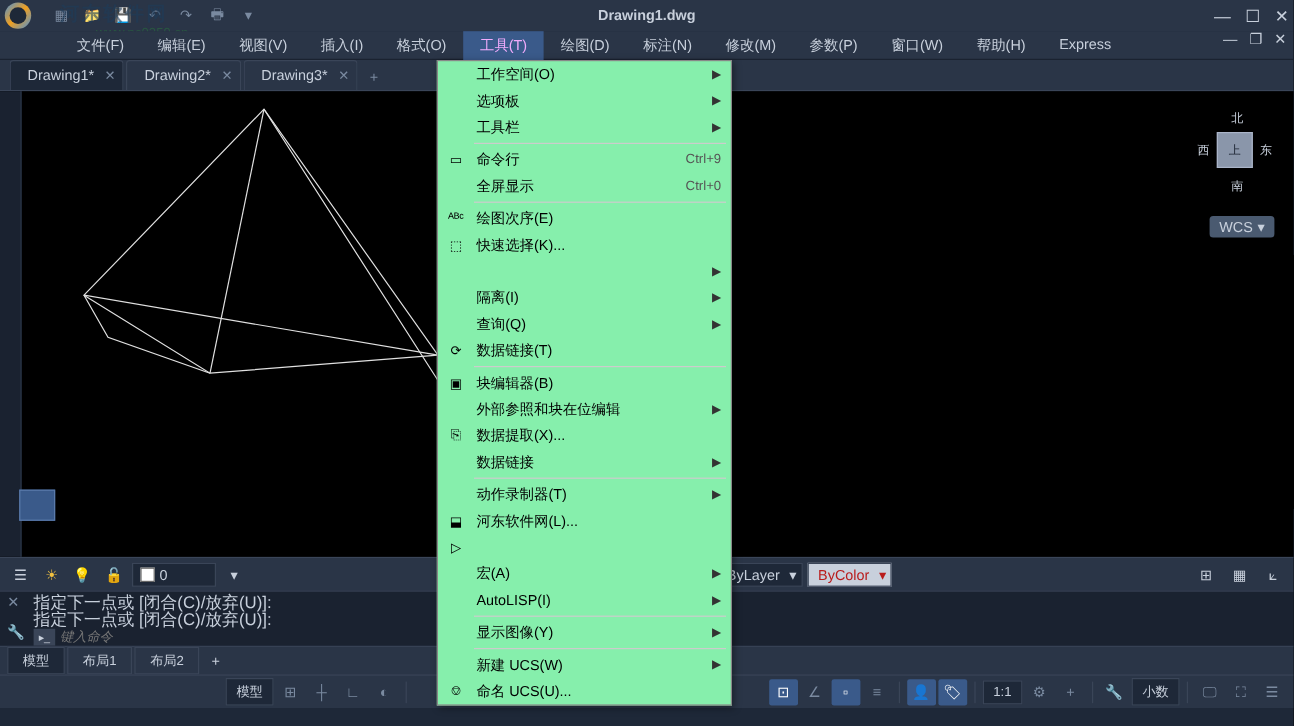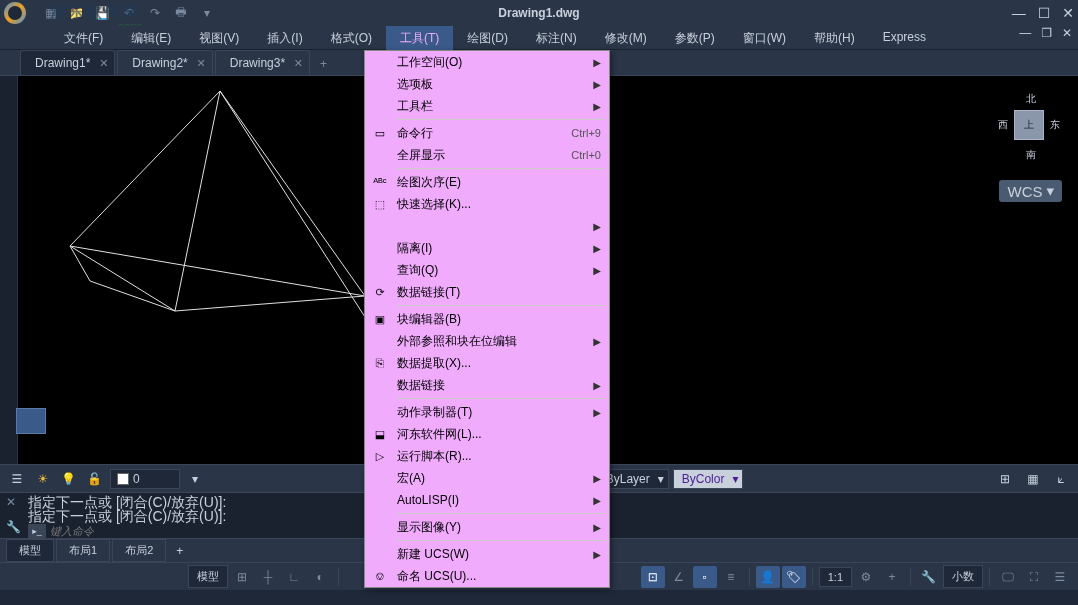--- a/index.html
+++ b/index.html
@@ -14,37 +14,37 @@
 .qat-btn { width: 18px; height: 18px; display: flex; align-items: center; justify-content: center; color: #7a8aa0; cursor: pointer; }
 .title-center { position: absolute; left: 50%; transform: translateX(-50%); color: #c8d0dc; font-weight: bold; }
 .win-controls { position: absolute; right: 4px; display: flex; gap: 12px; }
 .win-btn { color: #c8d0dc; cursor: pointer; font-size: 14px; }
 
 .menubar { height: 24px; background: #2a3547; display: flex; align-items: flex-start; padding-left: 50px; gap: 0; border-bottom: 1px solid #1a2230; position: relative; }
 .menu-item { padding: 4px 14px; cursor: pointer; color: #c8d0dc; }
 .menu-item.active { background: #3a5a8a; color: #f0abfc; }
 .mdi-controls { position: absolute; right: 6px; display: flex; gap: 10px; font-size: 12px; color: #c8d0dc; }
 
-.tabbar { height: 26px; background: #2a3547; display: flex; align-items: flex-end; padding-left: 20px; border-bottom: 1px solid #3a4558; }
+.tabbar { height: 26px; background: #2a3547; display: flex; align-items: flex-end; padding-left: 8px; border-bottom: 1px solid #3a4558; }
 .doc-tab { padding: 5px 24px 5px 14px; background: #1e2838; border: 1px solid #3a4558; border-bottom: none; margin-right: 2px; position: relative; cursor: pointer; border-radius: 3px 3px 0 0; }
 .doc-tab.inactive { background: #2a3547; }
 .tab-close { position: absolute; right: 6px; top: 6px; color: #7a8aa0; font-size: 11px; }
 
 .content-area { position: relative; height: 388px; background: #000; }
 .canvas { position: absolute; inset: 0; }
 .canvas svg { width: 100%; height: 100%; }
 
 .viewcube { position: absolute; right: 18px; top: 12px; width: 62px; height: 90px; }
 .vc-face { width: 30px; height: 30px; background: #8a96aa; border: 1px solid #aab4c8; position: absolute; left: 16px; top: 22px; display: flex; align-items: center; justify-content: center; font-size: 10px; color: #1a2230; }
 .vc-label { position: absolute; font-size: 10px; color: #c8d0dc; }
-.wcs-badge { position: absolute; right: 16px; top: 104px; background: #4a5a70; padding: 2px 8px; border-radius: 3px; font-size: 15px; display: flex; align-items: center; gap: 4px; }
+.wcs-badge { position: absolute; right: 16px; top: 104px; background: #4a5a70; padding: 2px 8px; border-radius: 3px; font-size: 12px; display: flex; align-items: center; gap: 4px; }
 
 .ruler-left { position: absolute; left: 0; top: 0; width: 18px; height: 100%; background: #1a2230; border-right: 1px solid #2a3547; }
 
-.dropdown { position: absolute; left: 364px; top: 50px; width: 246px; background: #f0abfc; border: 1px solid #888; box-shadow: 2px 2px 6px rgba(0,0,0,0.4); color: #000; z-index: 100; }
+.dropdown { position: absolute; left: 364px; top: 50px; width: 246px; background: #86efac; border: 1px solid #888; box-shadow: 2px 2px 6px rgba(0,0,0,0.4); color: #000; z-index: 100; }
 .dd-item { display: flex; align-items: center; height: 22px; padding: 0 8px 0 4px; cursor: pointer; }
 .dd-icon { width: 22px; height: 18px; display: flex; align-items: center; justify-content: center; font-size: 11px; flex-shrink: 0; }
 .dd-label { flex: 1; padding-left: 6px; font-size: 12px; }
 .dd-shortcut { color: #555; font-size: 11px; }
 .dd-arrow { color: #333; font-size: 10px; margin-left: auto; }
 .dd-sep { height: 1px; background: #ccc; margin: 2px 4px 2px 30px; }
 
 .prop-bar { height: 28px; background: #2a3547; display: flex; align-items: center; padding: 0 6px; gap: 4px; border-top: 1px solid #3a4558; }
 .prop-icon { width: 22px; height: 22px; display: flex; align-items: center; justify-content: center; }
 .prop-sel { background: #1e2838; border: 1px solid #3a4558; padding: 2px 6px; min-width: 70px; display: flex; align-items: center; gap: 4px; }
@@ -233,21 +233,20 @@
       <span class="dd-icon"></span>
       <span class="dd-label">动作录制器(T)</span>
       <span class="dd-arrow">▶</span>
     </div>
     <div class="dd-item">
       <span class="dd-icon">⬓</span>
       <span class="dd-label">河东软件网(L)...</span>
     </div>
     <div class="dd-item">
       <span class="dd-icon">▷</span>
-      <span class="dd-label">运行脚本(R)...</span>
     </div>
     <div class="dd-item">
       <span class="dd-icon"></span>
       <span class="dd-label">宏(A)</span>
       <span class="dd-arrow">▶</span>
     </div>
     <div class="dd-item">
       <span class="dd-icon"></span>
       <span class="dd-label">AutoLISP(I)</span>
       <span class="dd-arrow">▶</span>
@@ -276,21 +275,21 @@
   <span class="prop-icon" style="color:#f0c040">💡</span>
   <span class="prop-icon">🔓</span>
   <div class="prop-sel">
       <span class="prop-swatch"></span>
       <span>0</span>
     </div>
   <span class="prop-icon">▾</span>
   <span style="width:220px"></span>
   <div class="prop-dd"><span class="prop-line"></span> <span>ByLayer</span></div>
   <div class="prop-dd"><span class="prop-line"></span> <span>ByLayer</span></div>
-  <div class="prop-dd" style="background:#c8d0dc;color:#4c1d95">ByColor</div>
+  <div class="prop-dd" style="background:#c8d0dc;color:#b91c1c">ByColor</div>
   <div class="prop-icons-right">
     <span class="prop-icon">⊞</span>
     <span class="prop-icon">▦</span>
     <span class="prop-icon">⟀</span>
   </div>
 </div>
 
 <div class="cmd-area">
   <span class="cmd-x">✕</span>
   <span class="cmd-wrench">🔧</span>

